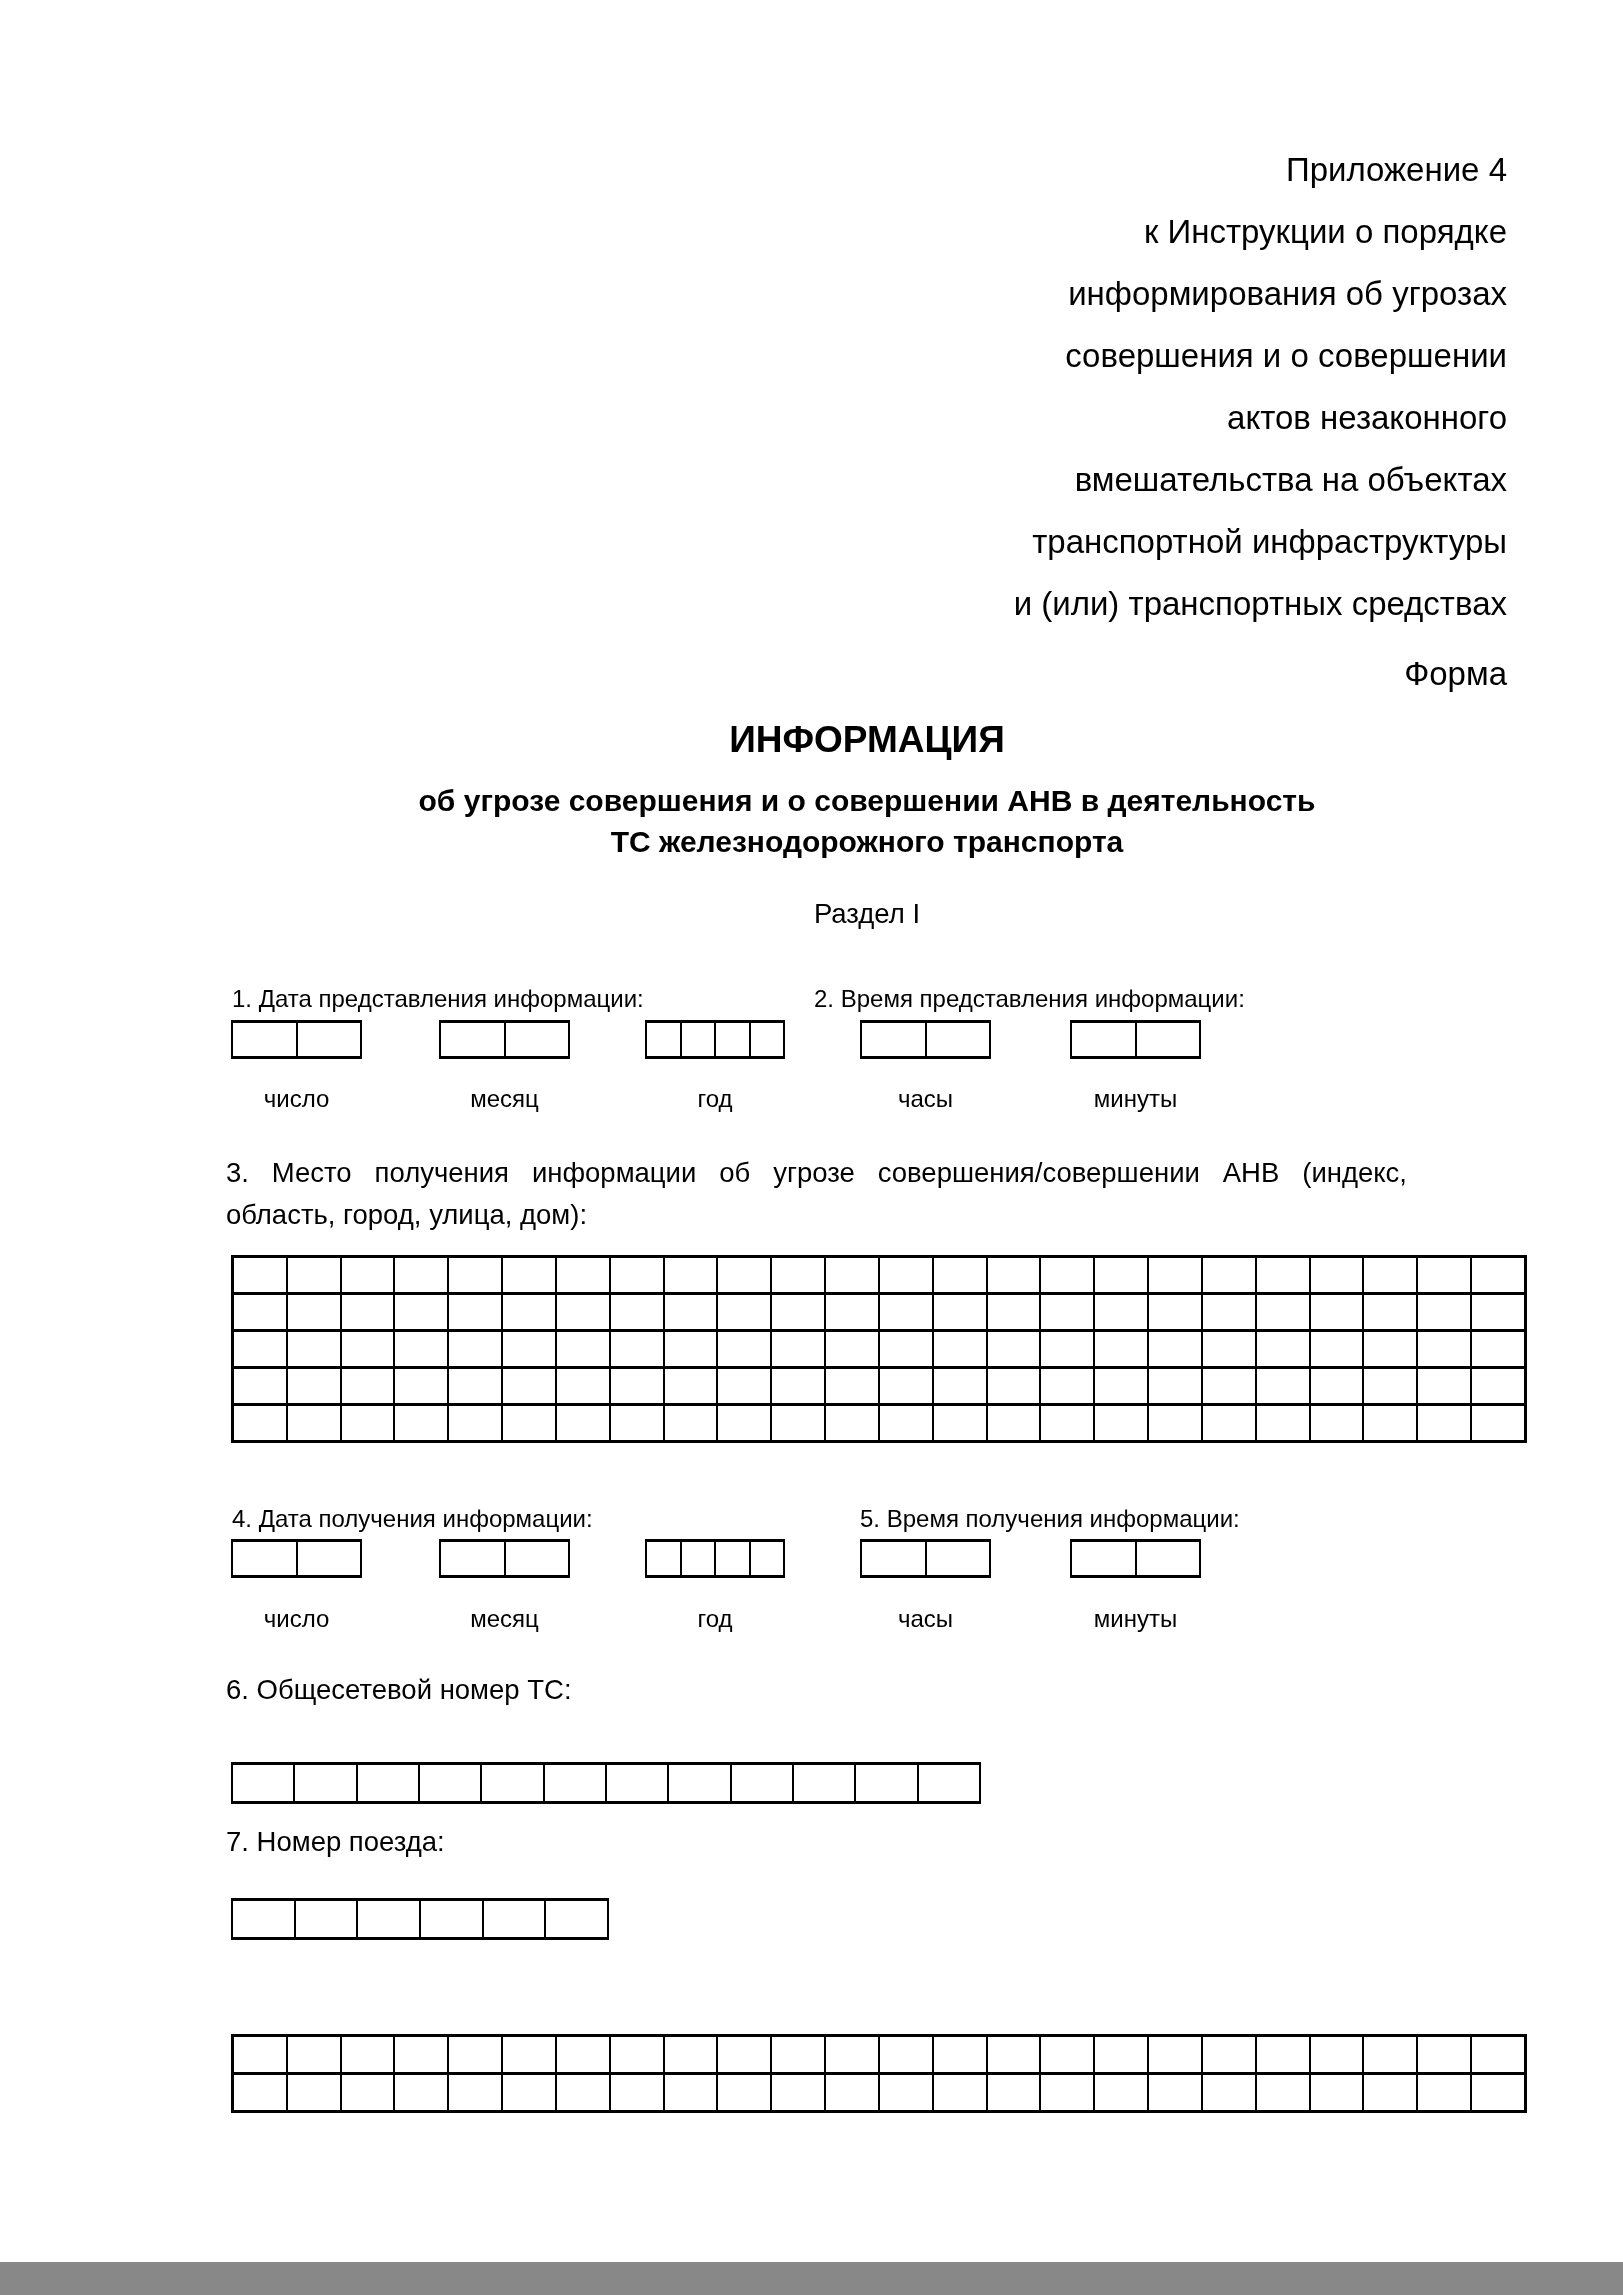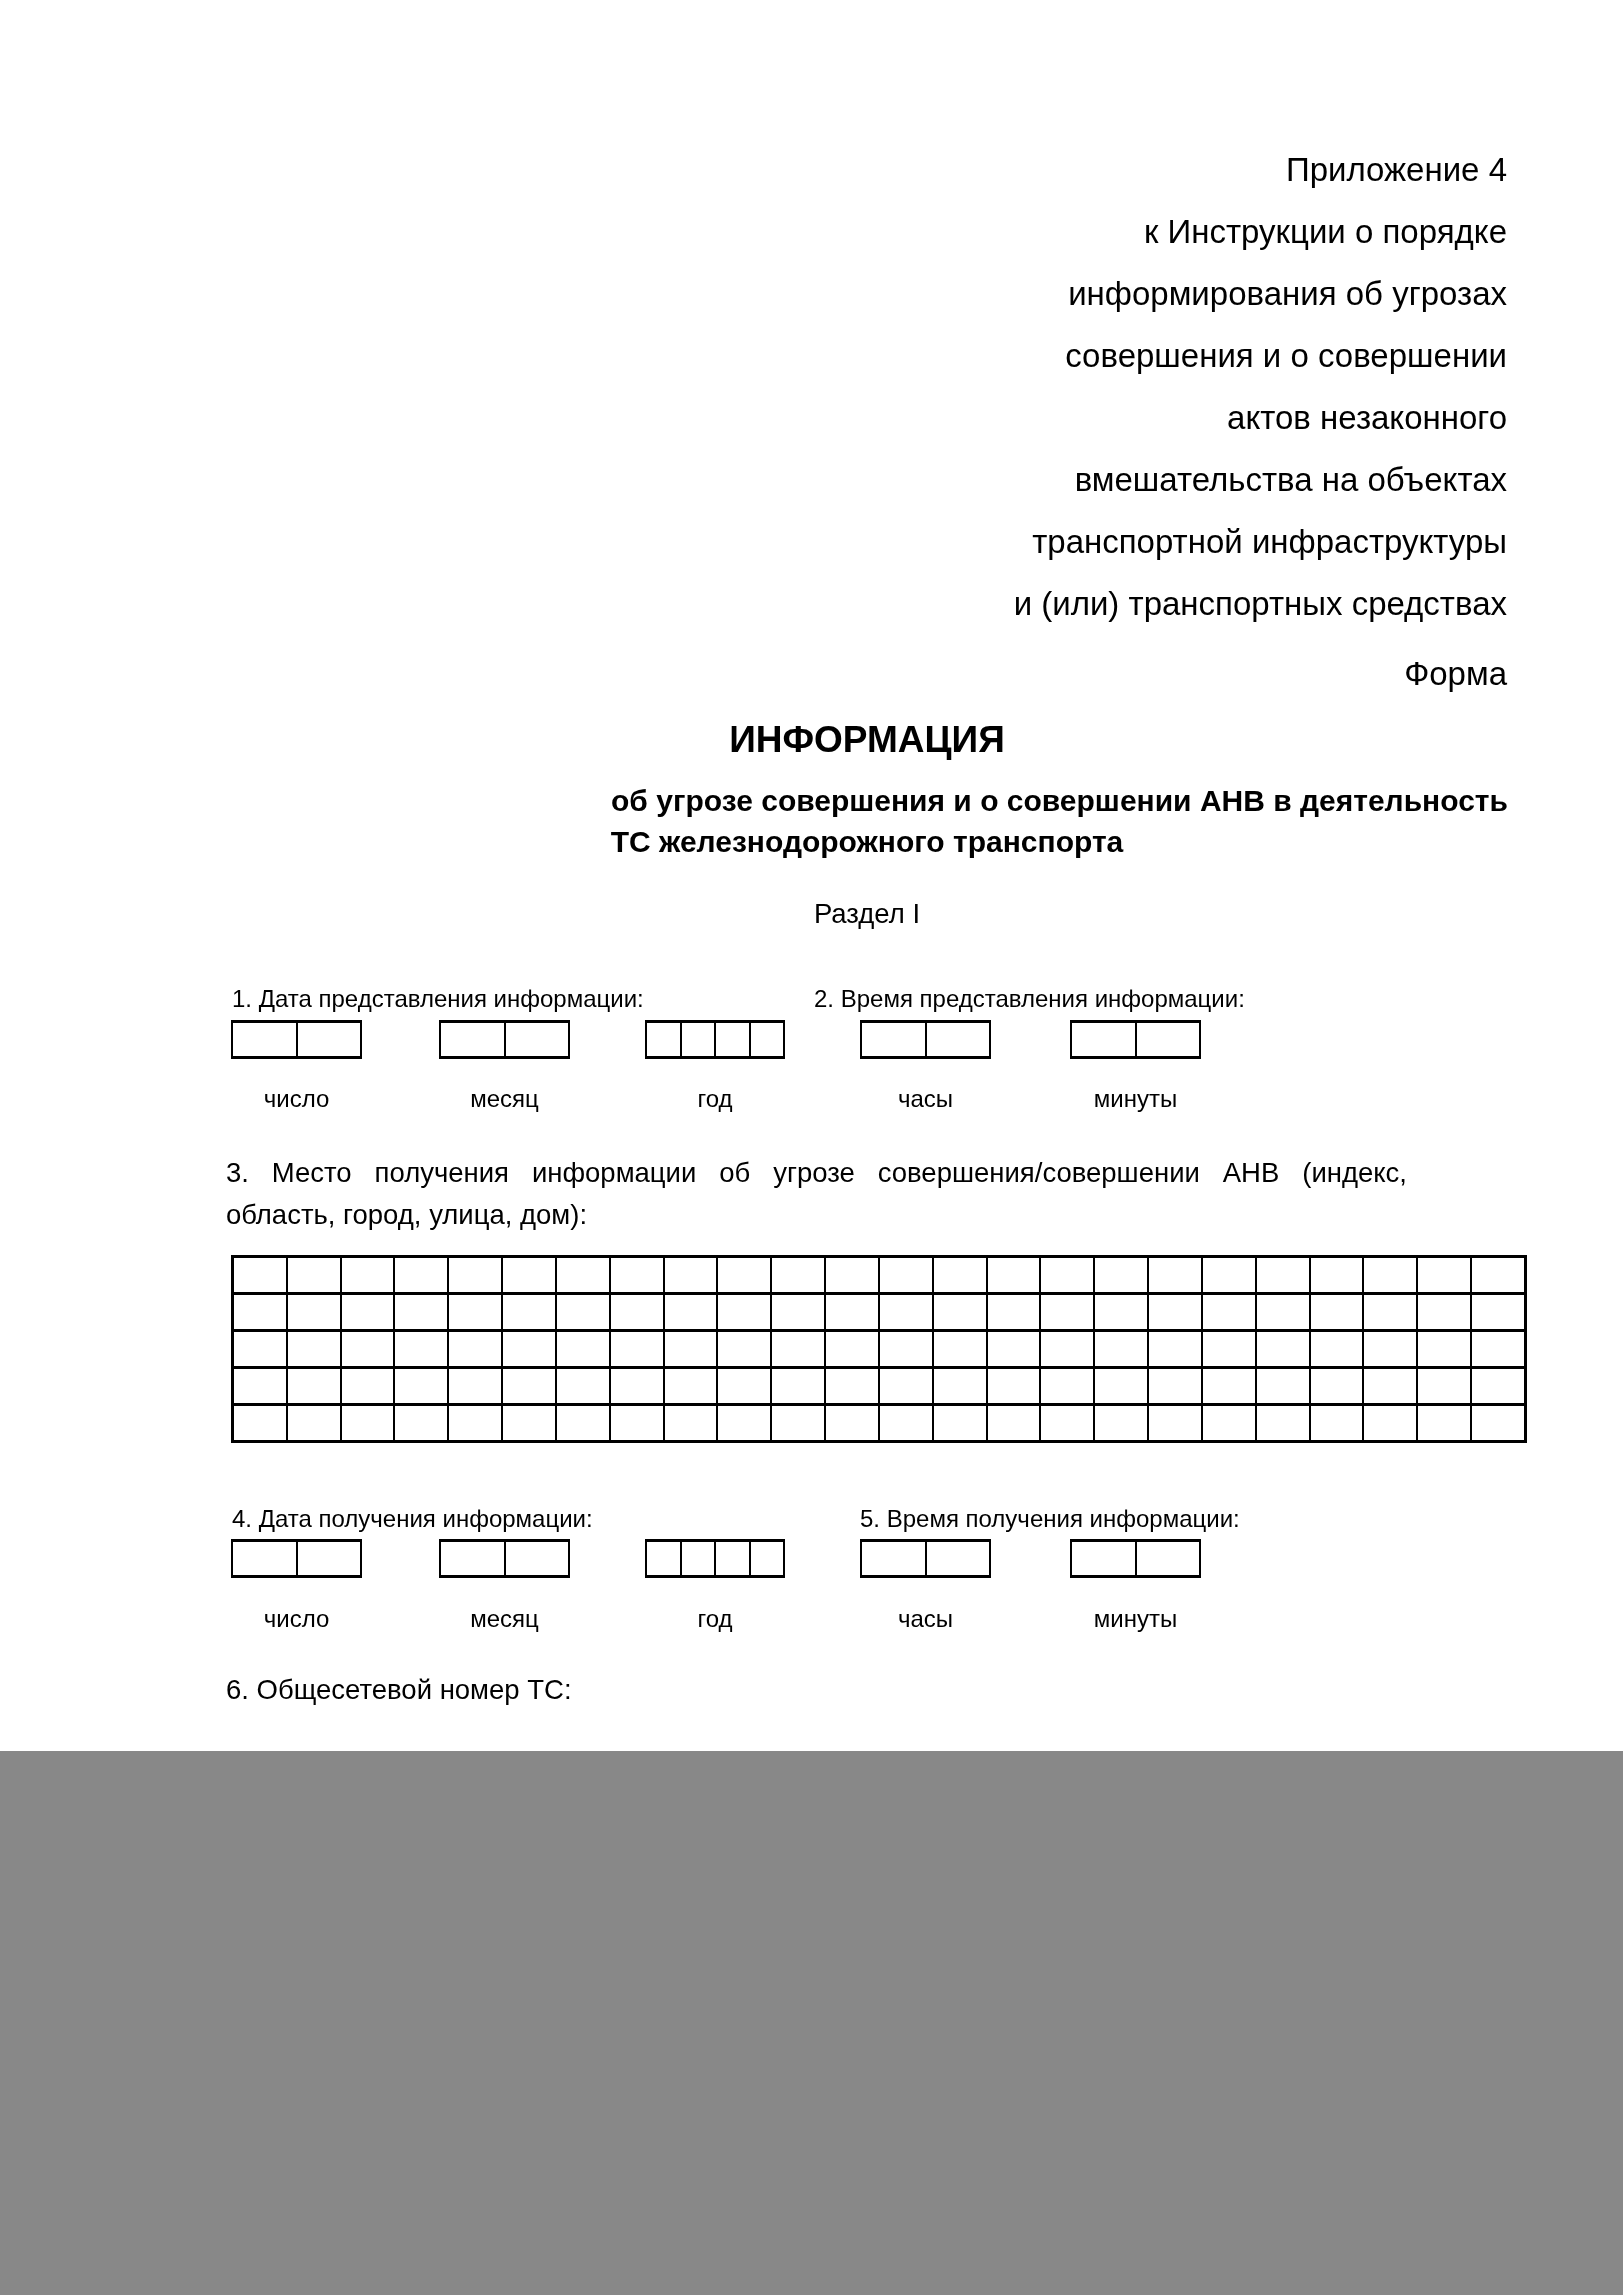--- a/index.html
+++ b/index.html
@@ -1,32 +1,32 @@
 <!DOCTYPE html>
 <html style="font-size:10.5px"><head>
 <meta charset="utf-8">
 <style>
   html,body { margin:0; padding:0; background:#888; }
   .page {
-    position:relative; width:1623px; height:1751px; margin:0 auto;
+    position:relative; width:1623px; height:2262px; margin:0 auto;
     background:#ffffff; color:#000000;
     font-family:"Liberation Sans", sans-serif;
     overflow:hidden;
   }
   
   .header-block {
     position:absolute; top:139px; right:116px;
     text-align:right; font-size:33px; line-height:62px; white-space:nowrap;
   }
   .header-block .forma { margin-top:7.9px; }
 
   
   .centerband { position:absolute; left:226px; width:1282px; text-align:center; }
   .title-main  { top:719px; font-size:37px; font-weight:bold; }
-  .subtitle-1  { top:784px; font-size:30px; font-weight:bold;text-align:right; }
+  .subtitle-1  { top:784px; font-size:30px; font-weight:bold; }
   .subtitle-2  { top:825px; font-size:30px; font-weight:bold; }
   .section-ttl { top:898px; font-size:27.5px; }
 
   
   .flabel { position:absolute; font-size:24px; white-space:nowrap; }
   .f1-label { left:232px;  top:985px; }
   .f2-label { left:814px; top:985px; }
   .f4-label { left:232px;  top:1505px; }
   .f5-label { left:860px; top:1505px; }
 

